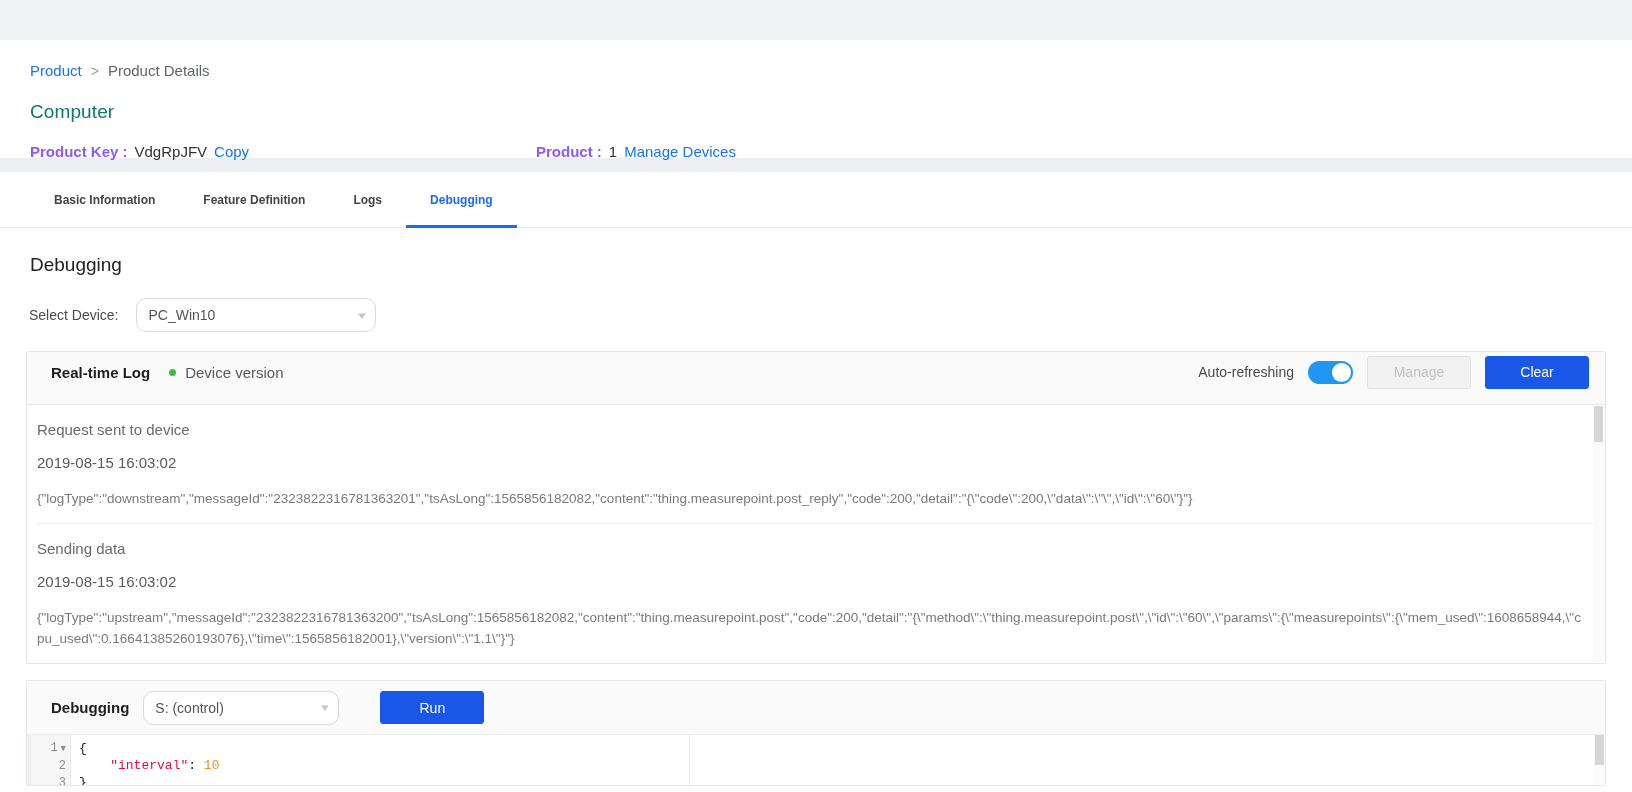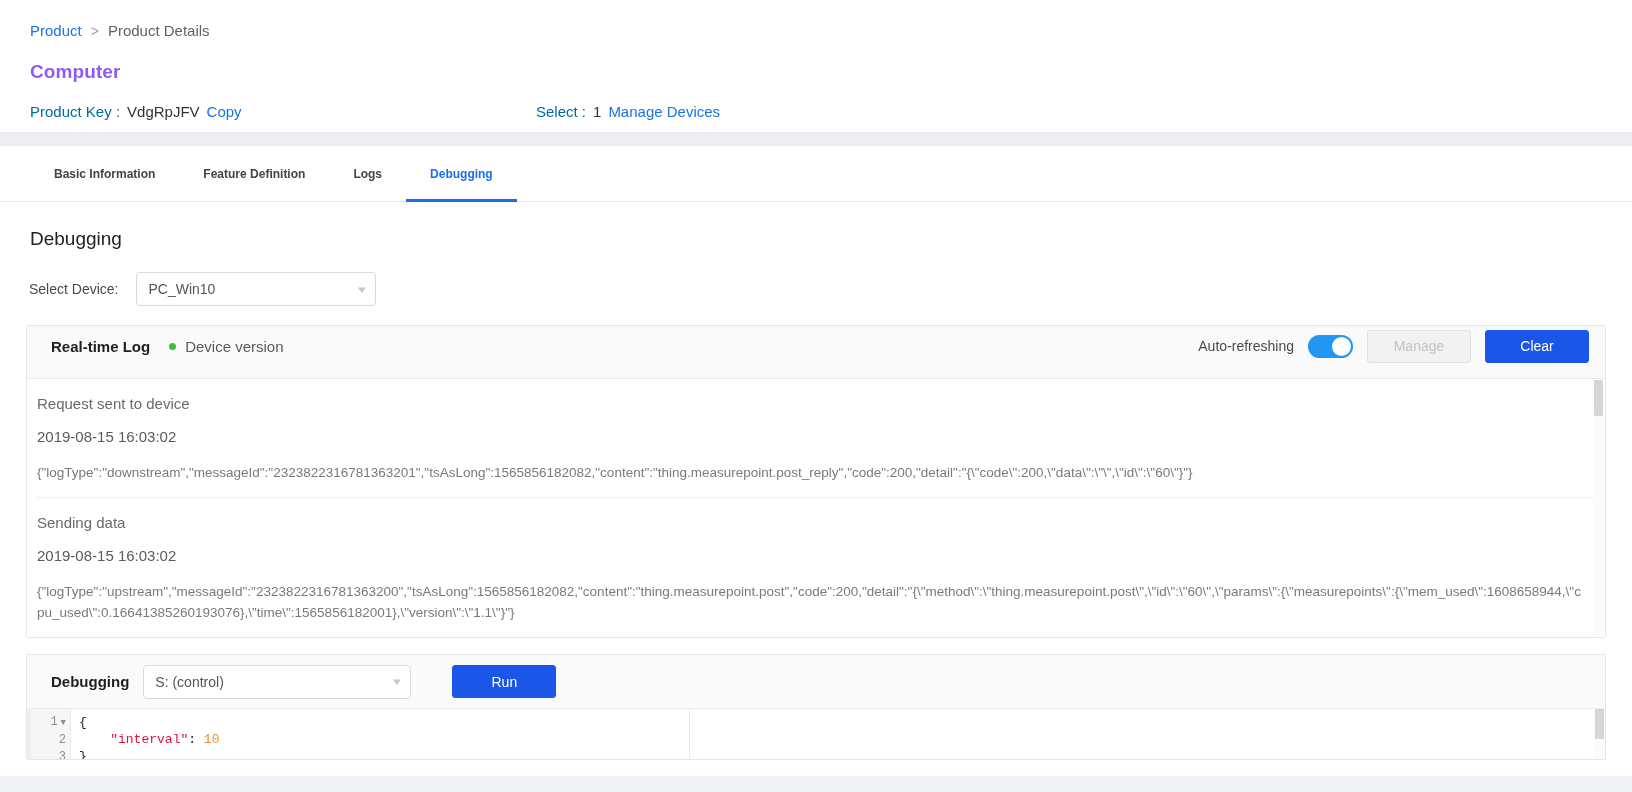--- a/index.html
+++ b/index.html
@@ -13,23 +13,24 @@
     font-family: "Liberation Sans", sans-serif;
     color: #333333;
     overflow: hidden;
     position: relative;
   }
 
   
   .page-header {
     background: #ffffff;
     padding: 0 0 0 30px;
-    height: 132px;
-    box-sizing: border-box;
-    position: relative;
+    height: 118px;
+    box-sizing: border-box;
+    position: relative;
+    margin-top: 40px;
   }
   .breadcrumb {
     padding-top: 21px;
     font-size: 15px;
     line-height: 20px;
     display: flex;
     align-items: center;
     gap: 9px;
   }
   .crumb-link {
@@ -39,38 +40,38 @@
   .crumb-sep {
     color: #9aa0a6;
     font-size: 14px;
   }
   .crumb-current {
     color: #5f6368;
   }
   .product-title {
     margin-top: 20px;
     font-size: 19px;
-    font-weight: bold;
-    color: #8b5cf6;
+    font-weight: normal;
+    color: #0f766e;
     letter-spacing: 0.1px;
   }
   .meta-row {
     margin-top: 19px;
     display: flex;
     font-size: 15px;
     color: #4a4a4a;
     line-height: 20px;
   }
   .meta-item {
     display: flex;
     align-items: baseline;
     gap: 7px;
     white-space: nowrap;
   }
-  .meta-key { color: #0369a1; }
+  .meta-key { color: #8b5cf6; font-weight: bold; }
   .meta-val { color: #333333; }
   .meta-action {
     color: #1a73e8;
     cursor: pointer;
   }
   .meta-1 { width: 506px; }
   .meta-2 { width: 511px; }
   .secret-mask { letter-spacing: 0.5px; color: #444; }
 
   
@@ -131,21 +132,21 @@
     padding-left: 3px;
   }
   .device-label {
     font-size: 14px;
     color: #4a4a4a;
   }
   .select-box {
     width: 240px;
     height: 34px;
     border: 1px solid #d9d9d9;
-    border-radius: 4px;
+    border-radius: 10px;
     background: #fff;
     display: flex;
     align-items: center;
     padding: 0 11px;
     box-sizing: border-box;
     font-size: 14px;
     color: #555;
     justify-content: space-between;
     cursor: pointer;
   }
@@ -305,21 +306,21 @@
     gap: 14px;
     background: #fafafa;
     border-bottom: 1px solid #ececec;
   }
   .dbg-title {
     font-size: 15px;
     font-weight: bold;
     color: #1f1f1f;
   }
   .dbg-select {
-    width: 268px;
+    width: 196px;
     height: 34px;
   }
   .btn-run {
     width: 79px;
     height: 33px;
     margin-left: 27px;
   }
   .editor {
     background: #ffffff;
     display: flex;
@@ -395,21 +396,21 @@
   <div class="meta-row">
 
     <div class="meta-item meta-1">
       <span class="meta-key">Product Key :</span>
       <span class="meta-val">VdgRpJFV</span>
       <span class="meta-action">Copy</span>
     </div>
 
 
     <div class="meta-item">
-      <span class="meta-key">Select :</span>
+      <span class="meta-key">Product :</span>
       <span class="meta-val">1</span>
       <span class="meta-action">Manage Devices</span>
     </div>
 
   </div>
 </div>
 
 <div class="grey-gap"></div>
 
 <div class="tab-bar">

